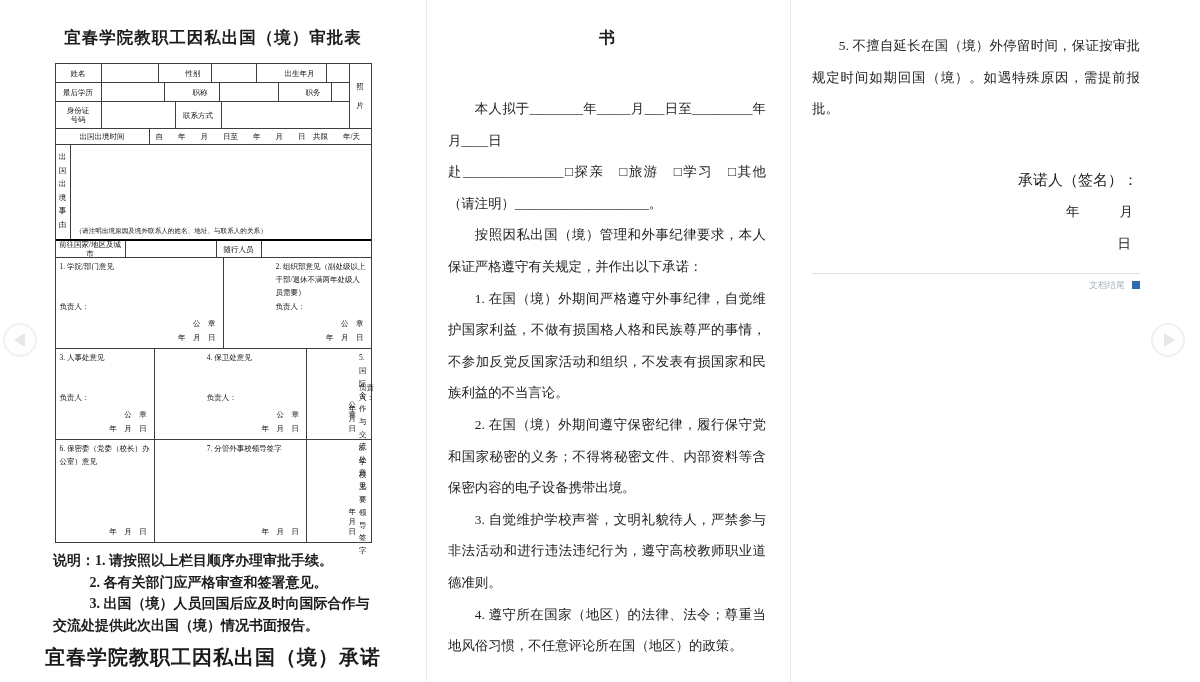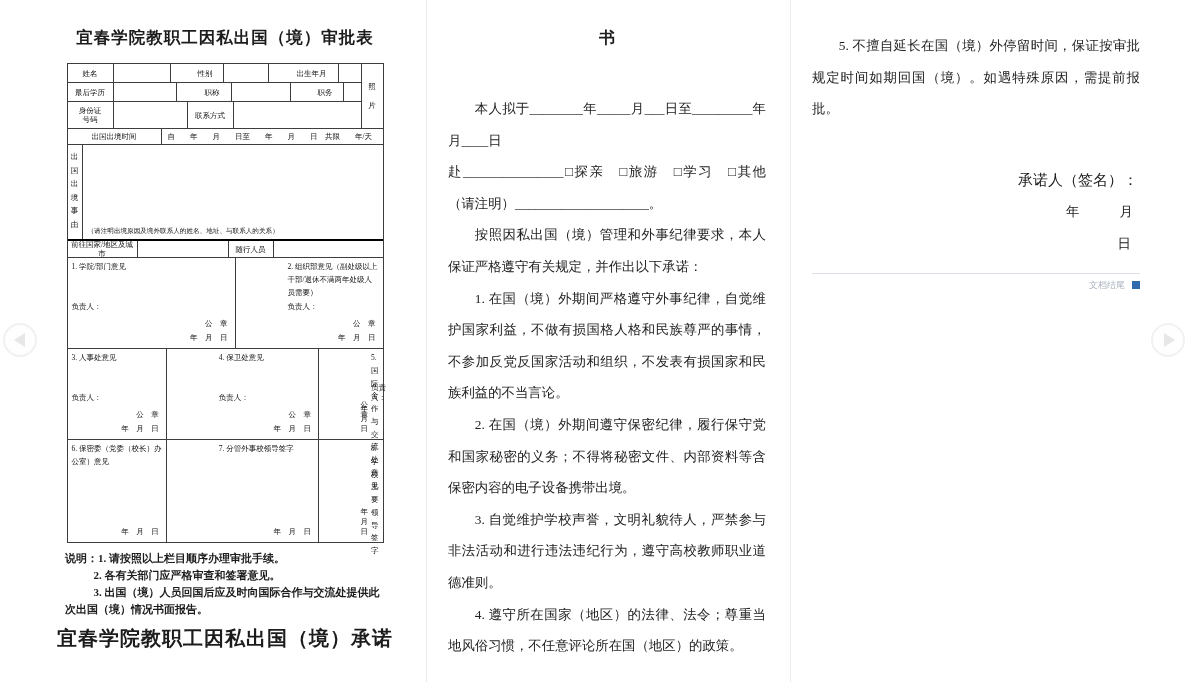--- a/index.html
+++ b/index.html
@@ -19,21 +19,21 @@
     border:2px solid #f1f1f1;background:#fefefe;cursor:pointer;
     display:flex;align-items:center;justify-content:center;box-sizing:border-box;
   }
   #nav-prev{left:3px;}
   #nav-next{left:1151px;}
   .tri{width:0;height:0;border-top:7px solid transparent;border-bottom:7px solid transparent;}
   .tri-left{border-right:11px solid #e7e7e7;margin-right:2px;}
   .tri-right{border-left:11px solid #e7e7e7;margin-left:2px;}
 
   
-  #page1{position:absolute;left:55px;top:0;width:340px;}
+  #page1{position:absolute;left:43px;top:0;width:340px;}
   .p1-title{margin-top:27px;text-align:center;font-size:16.5px;font-weight:bold;letter-spacing:1px;}
   .form{width:317px;margin:14px auto 0;border:1px solid #3d3d3d;box-sizing:border-box;font-size:7.5px;color:#111;}
   .top-block{display:flex;border-bottom:1px solid #3d3d3d;}
   .rows14{flex:1;}
   .frow{display:flex;border-bottom:1px solid #3d3d3d;}
   .rows14 .frow:last-child{border-bottom:none;}
   .fc{border-right:1px solid #3d3d3d;box-sizing:border-box;display:flex;align-items:center;justify-content:center;text-align:center;line-height:1.2;}
   .frow .fc:last-child{border-right:none;}
   .h18{height:18px;gap:17px;} .h26{height:26px;} .h15{height:15px;} .h16{height:16px;}
   .photo-cell{width:49px;border-left:1px solid #3d3d3d;display:flex;align-items:center;justify-content:center;}
@@ -47,21 +47,21 @@
   .sec-row{display:flex;border-bottom:1px solid #3d3d3d;gap:48px;}
   .sec-row:last-child{border-bottom:none;}
   .sec-cell{position:relative;border-right:1px solid #3d3d3d;box-sizing:border-box;}
   .sec-row .sec-cell:last-child{border-right:none;}
   .sec-title{padding:3px 4px 0;line-height:1.7;text-align:left;}
   .sec-person{position:absolute;left:4px;bottom:36px;}
   .sec-seal{position:absolute;right:7px;bottom:19px;}
   .sec-date{position:absolute;right:7px;bottom:5px;}
   .h90{height:90px;} .h102{height:102px;}
   .w168{width:168px;} .w100{width:100px;} .w105{width:105px;}
-  .notes{width:320px;margin:7px auto 0;font-size:11px;font-weight:bold;line-height:1.55;}
+  .notes{width:320px;margin:7px auto 0;font-size:14px;font-weight:bold;line-height:1.55;}
   .note-ind{text-indent:2.6em;}
   .p1-footer{margin-top:7px;text-align:center;font-size:20px;font-weight:bold;letter-spacing:1px;}
 
   
   #page2{position:absolute;left:448px;top:28px;width:318px;}
   .p2-title{text-align:center;font-size:16px;font-weight:bold;line-height:20px;}
   .p2-body{margin-top:45px;}
   .para{font-size:13.4px;line-height:31.6px;text-align:justify;margin:0;color:#222;}
   .ind{text-indent:2em;}
 

